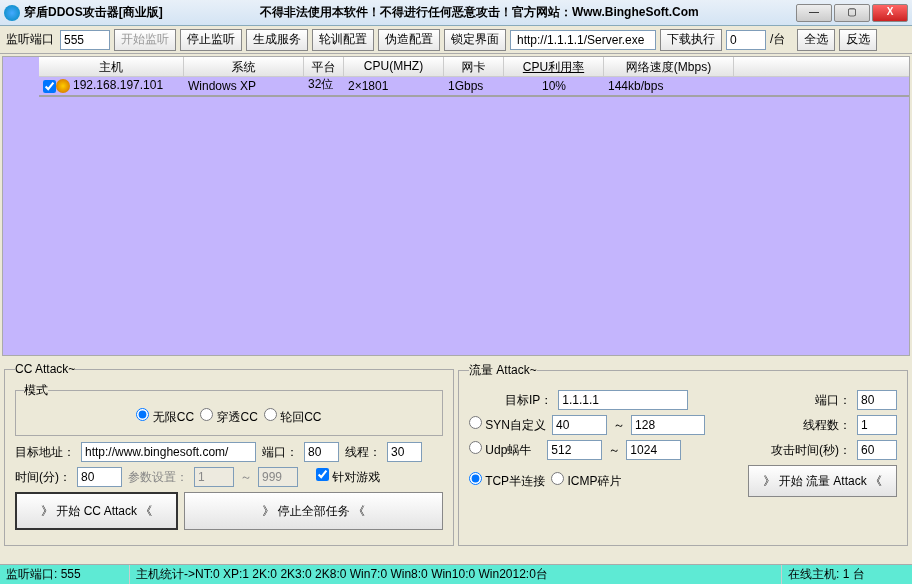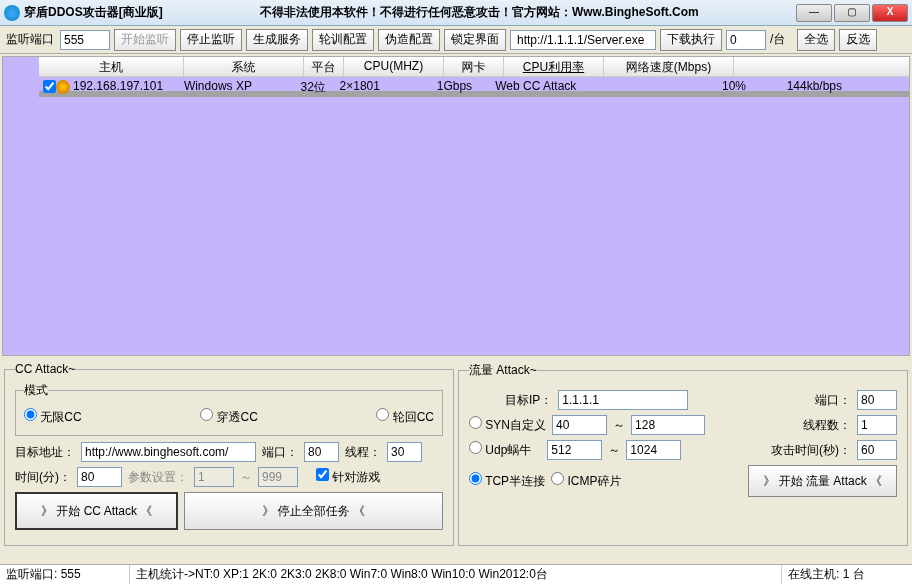--- a/index.html
+++ b/index.html
@@ -12,32 +12,32 @@
 .winbtn { width: 36px; height: 18px; background: linear-gradient(#eee,#ccc); border: 1px solid #888; border-radius: 2px; text-align: center; line-height: 14px; font-size: 10px; cursor: pointer; }
 .winbtn.close { background: linear-gradient(#f66,#c22); color: #fff; font-weight: bold; }
 .toolbar { height: 28px; background: #ece9d8; border-bottom: 1px solid #aaa; display: flex; align-items: center; padding: 2px 6px; gap: 4px; }
 .toolbar label { margin-right: 2px; }
 .toolbar input[type=text] { border: 1px solid #7f9db9; height: 20px; padding: 0 3px; font-family: inherit; font-size: 12px; background: #fff; }
 .btn { height: 22px; padding: 0 6px; background: linear-gradient(#fff,#e8e8e8); border: 1px solid #888; font-size: 12px; cursor: pointer; font-family: inherit; }
 .btn:disabled { color: #999; }
 .table-area { height: 300px; background: #c4b5fd; border: 1px solid #aaa; margin: 2px; overflow: auto; padding-left: 36px; }
 .thead { display: flex; background: linear-gradient(#fff,#e4e4e4); border-bottom: 1px solid #ccc; height: 20px; }
 .th { border-right: 1px solid #ccc; padding: 2px 4px; font-size: 12px; text-align: center; }
-.trow { display: flex; height: 20px; align-items: flex-start; border-bottom: 6px solid #a3a3a3; }
+.trow { display: flex; height: 20px; align-items: flex-end; border-bottom: 2px solid #a3a3a3; }
 .td { padding: 2px 4px; font-size: 12px; }
 .bottom { display: flex; gap: 4px; padding: 4px; }
 fieldset { border: 1px solid #aaa; padding: 6px 10px 10px; font-size: 12px; }
 fieldset.left { flex: 1; }
 fieldset.right { flex: 1; }
 .row { display: flex; align-items: center; margin: 5px 0; gap: 6px; }
 .row input[type=text] { border: 1px solid #7f9db9; height: 20px; padding: 0 3px; font-size: 12px; font-family: inherit; }
 .mode-box { border: 1px solid #aaa; padding: 4px 8px; margin-bottom: 6px; }
 .bigbtn { height: 38px; border: 2px solid #333; padding: 0 24px; background: linear-gradient(#fff,#e4e4e4); font-size: 12px; cursor: pointer; font-family: inherit; }
 .bigbtn.thin { border: 1px solid #888; }
-.statusbar { position: absolute; bottom: 0; left: 0; right: 0; height: 20px; background: #ffffff; border-top: 1px solid #aaa; display: flex; align-items: center; font-size: 12px; }
+.statusbar { position: absolute; bottom: 0; left: 0; right: 0; height: 20px; background: #5eead4; border-top: 1px solid #aaa; display: flex; align-items: center; font-size: 12px; }
 .status-cell { border-right: 1px solid #ccc; padding: 0 6px; height: 100%; display: flex; align-items: center; }
 .grey { color: #888; }
 label { white-space: nowrap; }
 .flag { width:14px; height:14px; background: radial-gradient(circle,#fc0,#c60); border-radius:50%; display:inline-block; margin-right:3px; vertical-align:middle; }
 </style>
 </head>
 <body>
 
 <div class="titlebar">
   <span class="icon"></span>
@@ -77,33 +77,32 @@
       <div class="th" style="width: 100px; text-decoration: underline;">CPU利用率</div>
       <div class="th" style="width: 130px;">网络速度(Mbps)</div>
     </div>
   <div id="tbody">
       <div class="trow">
         <div class="td" style="width: 145px;"><input type="checkbox" checked="" style="vertical-align: middle;"><span class="flag"></span>192.168.197.101</div>
         <div class="td" style="width: 120px;">Windows XP</div>
         <div class="td" style="width: 40px;">32位</div>
         <div class="td" style="width: 100px;">2×1801</div>
         <div class="td" style="width: 60px;">1Gbps</div>
-        <div class="td" style="width: 200px;">Web CC Attack</div>
         <div class="td" style="width: 100px; text-align: center;">10%</div>
         <div class="td" style="width: 130px;">144kb/bps</div>
       </div>
     </div>
 </div>
 
 <div class="bottom">
   <fieldset class="left">
     <legend>CC Attack~</legend>
     <fieldset class="mode-box">
       <legend>模式</legend>
-      <div class="row" style="justify-content:space-between">
+      <div class="row" style="justify-content:center">
         <label><input type="radio" name="ccmode" checked="" style=""> <span>无限CC</span></label>
         <label><input type="radio" name="ccmode" style=""> <span>穿透CC</span></label>
         <label><input type="radio" name="ccmode" style=""> <span>轮回CC</span></label>
       </div>
     </fieldset>
     <div class="row">
       <label>目标地址：</label>
       <input type="text" style="width: 175px;" value="http://www.binghesoft.com/">
       <label>端口：</label>
       <input type="text" style="width: 35px;" value="80">

